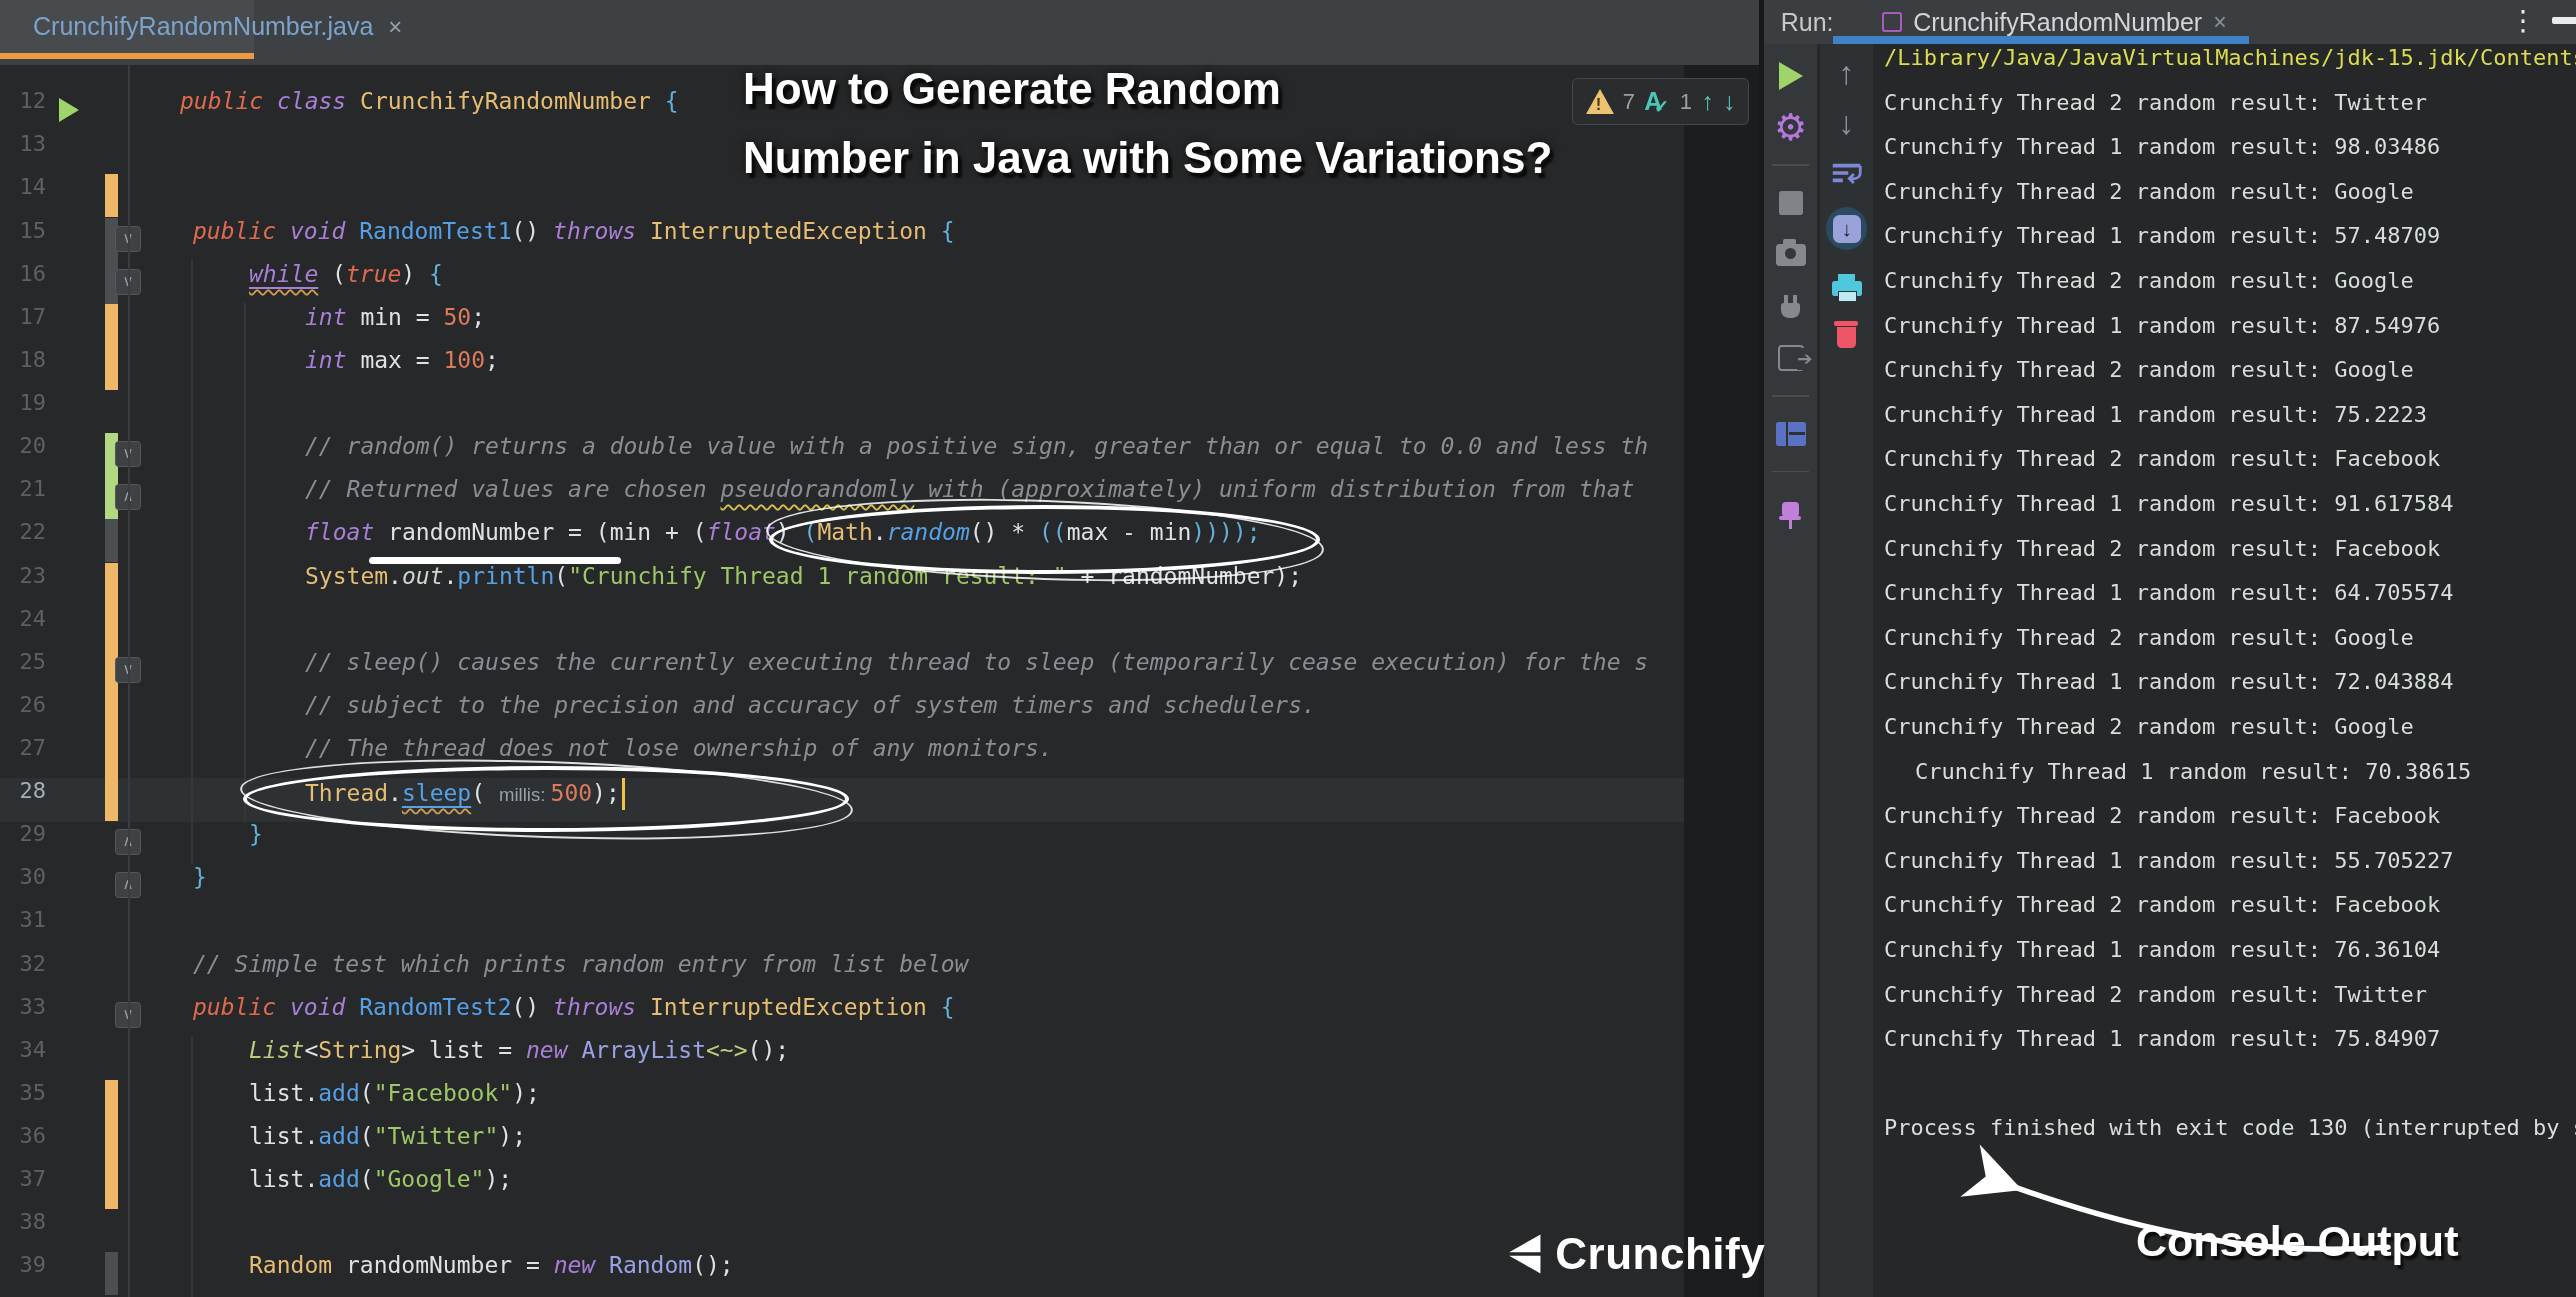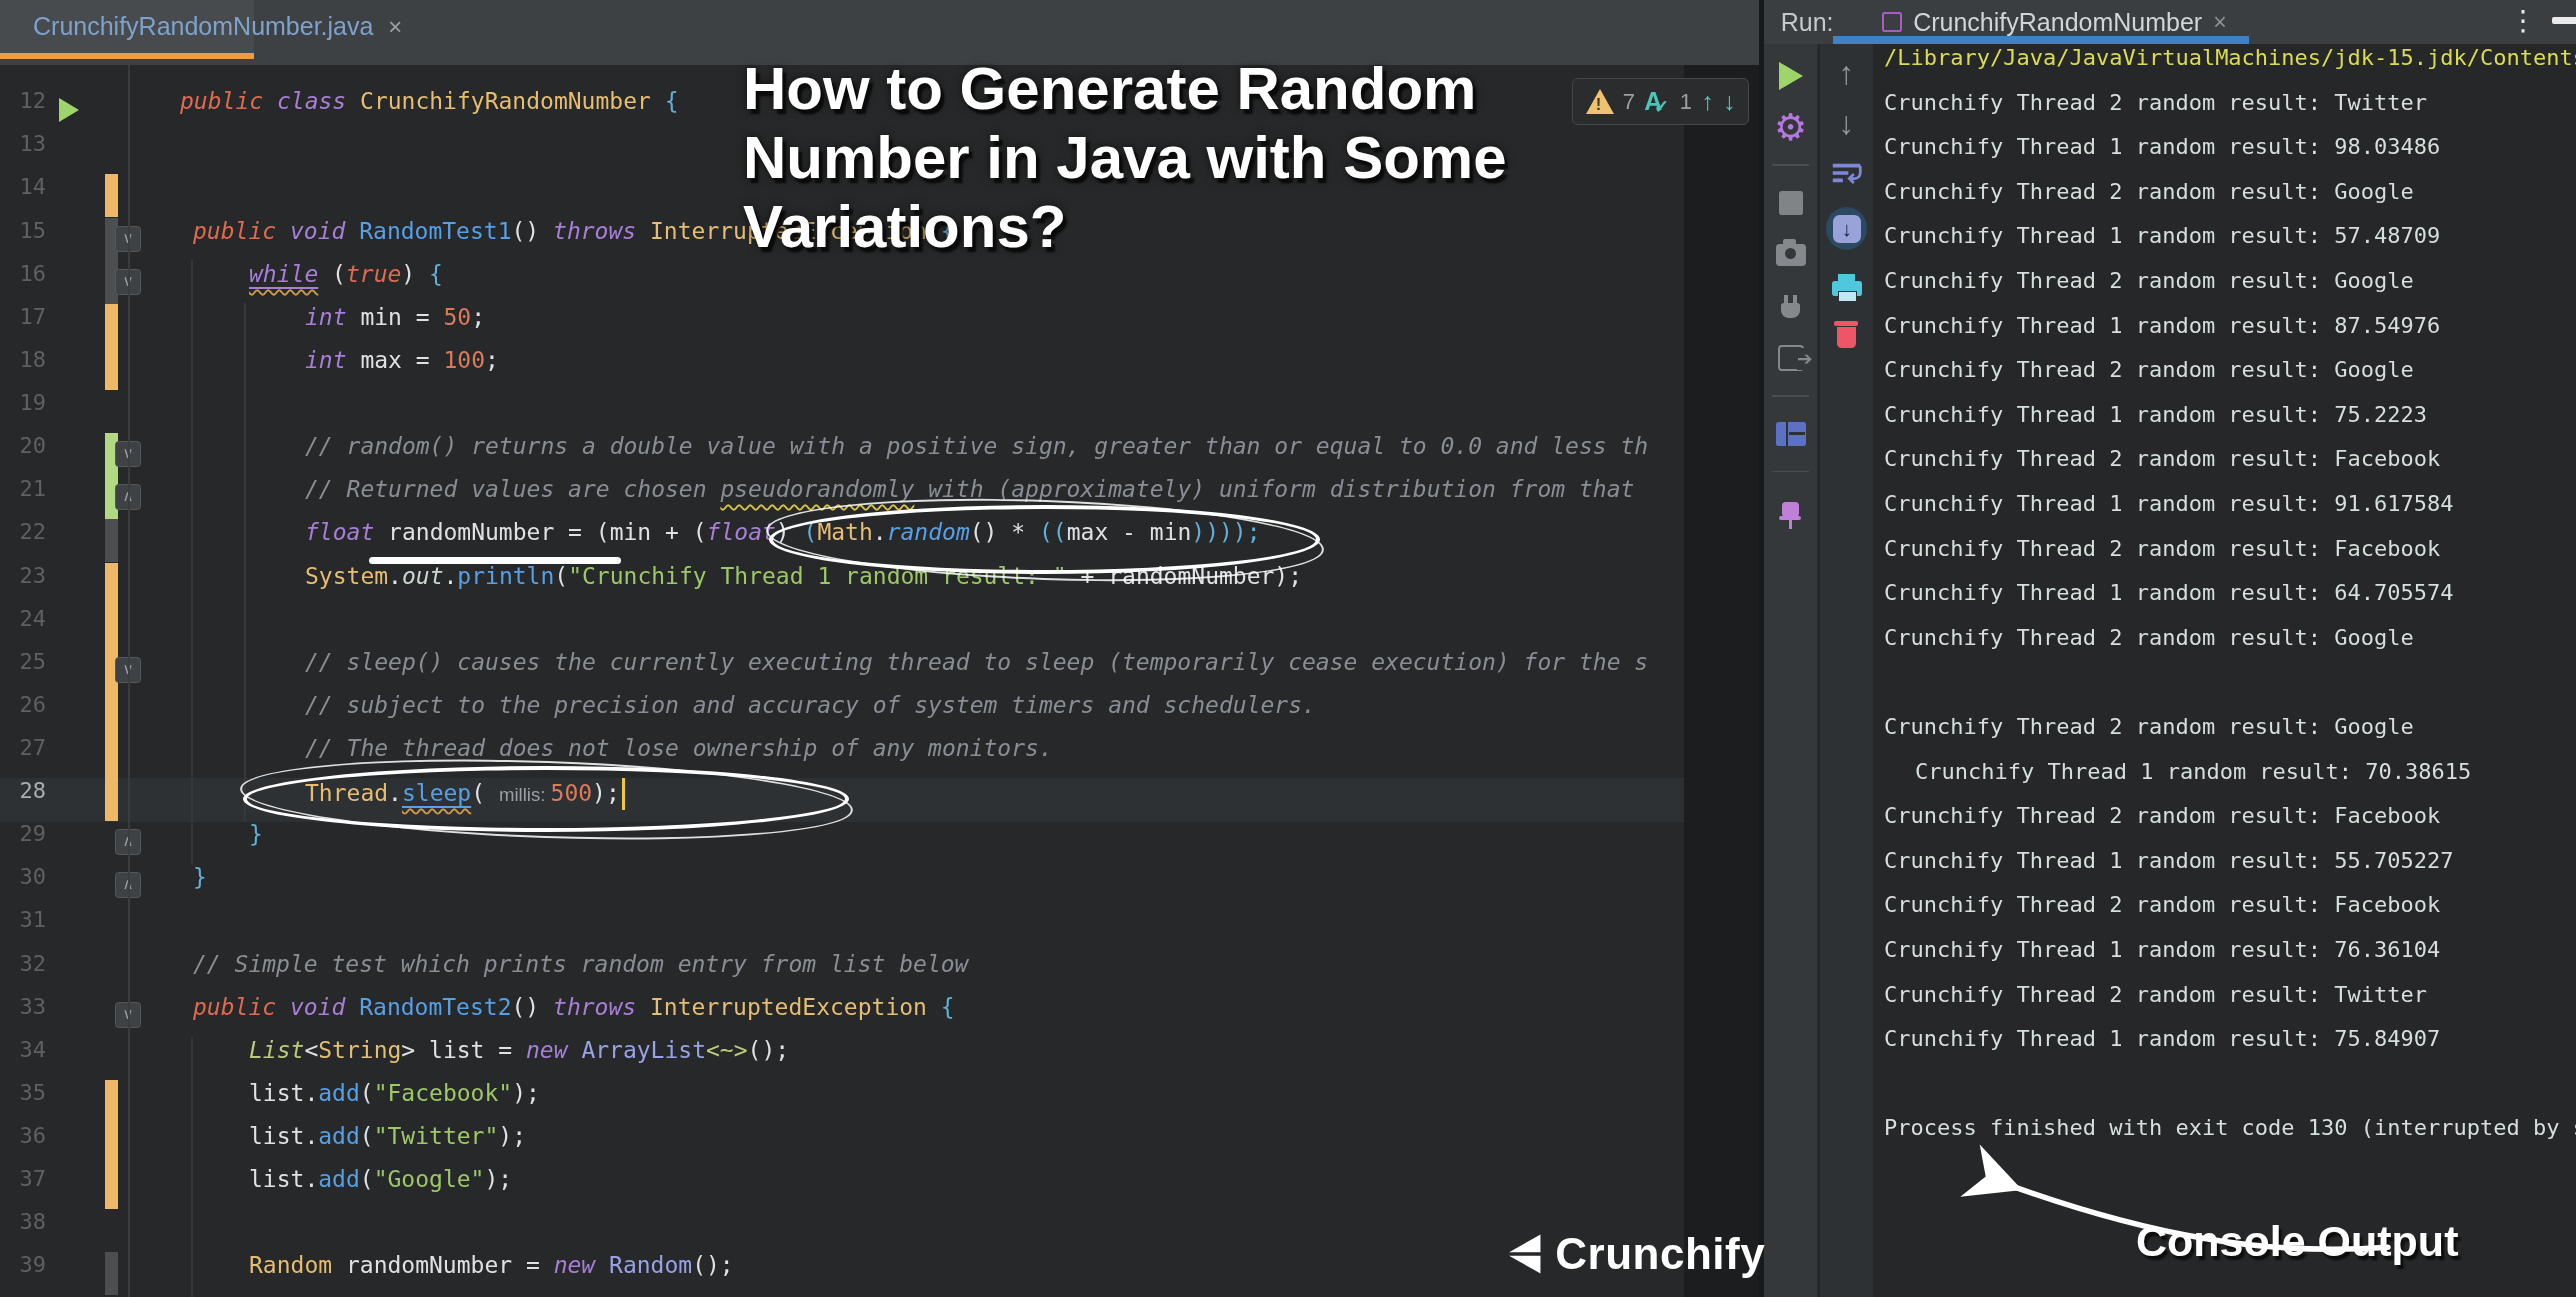--- a/index.html
+++ b/index.html
@@ -64,21 +64,21 @@
   .warn-tri{position:relative;width:28px;height:25px;}
   .warn-tri::before{content:"";position:absolute;left:0;top:0;border-left:14px solid transparent;
       border-right:14px solid transparent;border-bottom:25px solid #edc273;}
   .warn-tri::after{content:"!";position:absolute;left:10.2px;top:5.6px;color:#4a3a12;font-weight:bold;font-size:16.7px;}
   .typo-a{position:relative;color:#4cc4b6;font-weight:bold;font-size:25px;width:26px;}
   .typo-a::after{content:"✓";position:absolute;left:9.3px;top:9.3px;font-size:18.6px;color:#4cc4b6;}
   .insp-count{color:#9aa0a6;font-size:22px;}
   .insp-arrow{color:#56c3b7;font-size:25px;}
 
   
-  #title{left:743px;top:54px;width:1022px;color:#fff;font-weight:800;font-size:60px;line-height:69px;
+  #title{left:743px;top:54px;width:1022px;color:#fff;font-weight:800;font-size:44px;line-height:69px;
          letter-spacing:0px;text-shadow:3.7px 4.6px 1.9px rgba(10,10,10,.95),0 0 9.3px rgba(0,0,0,.6);z-index:9;}
   .ellipse{border:4.6px solid #fff;border-radius:50%;z-index:8;}
   .ellipse::before{content:"";position:absolute;inset:-9.3px -7.4px;border:2.8px solid rgba(255,255,255,.85);
                    border-radius:50%;transform:rotate(2deg);}
   #ell1{left:769px;top:505px;width:543px;height:61px;}
   #ell2{left:243px;top:766px;width:598px;height:58px;}
   #ul1{left:369px;top:557px;width:252px;height:7.4px;background:#fff;border-radius:3.7px;z-index:8;}
   #logo{left:1498px;top:1229px;display:flex;align-items:center;gap:9.3px;z-index:9;}
   #logo .word{color:#fff;font-weight:800;font-size:44px;letter-spacing:0.5px;}
   #consolelabel{left:2136px;top:1217px;color:#fff;font-weight:800;font-size:43px;z-index:9;
@@ -317,20 +317,21 @@
     <div class="conline" style="top: 179px;">Crunchify Thread 1 random result: 57.48709</div>
     <div class="conline" style="top: 224px;">Crunchify Thread 2 random result: Google</div>
     <div class="conline" style="top: 269px;">Crunchify Thread 1 random result: 87.54976</div>
     <div class="conline" style="top: 313px;">Crunchify Thread 2 random result: Google</div>
     <div class="conline" style="top: 358px;">Crunchify Thread 1 random result: 75.2223</div>
     <div class="conline" style="top: 402px;">Crunchify Thread 2 random result: Facebook</div>
     <div class="conline" style="top: 447px;">Crunchify Thread 1 random result: 91.617584</div>
     <div class="conline" style="top: 492px;">Crunchify Thread 2 random result: Facebook</div>
     <div class="conline" style="top: 536px;">Crunchify Thread 1 random result: 64.705574</div>
     <div class="conline" style="top: 581px;">Crunchify Thread 2 random result: Google</div>
+    <div class="conline" style="top: 625px;">Crunchify Thread 1 random result: 72.043884</div>
     <div class="conline" style="top: 670px;">Crunchify Thread 2 random result: Google</div>
     <div class="conline" style="top: 715px; margin-left: 31px;">Crunchify Thread 1 random result: 70.38615</div>
     <div class="conline" style="top: 759px;">Crunchify Thread 2 random result: Facebook</div>
     <div class="conline" style="top: 804px;">Crunchify Thread 1 random result: 55.705227</div>
     <div class="conline" style="top: 848px;">Crunchify Thread 2 random result: Facebook</div>
     <div class="conline" style="top: 893px;">Crunchify Thread 1 random result: 76.36104</div>
     <div class="conline" style="top: 938px;">Crunchify Thread 2 random result: Twitter</div>
     <div class="conline" style="top: 982px;">Crunchify Thread 1 random result: 75.84907</div>
     <div class="conline" style="top: 1027px;"></div>
     <div class="conline" style="top: 1071px;">Process finished with exit code 130 (interrupted by s</div>

